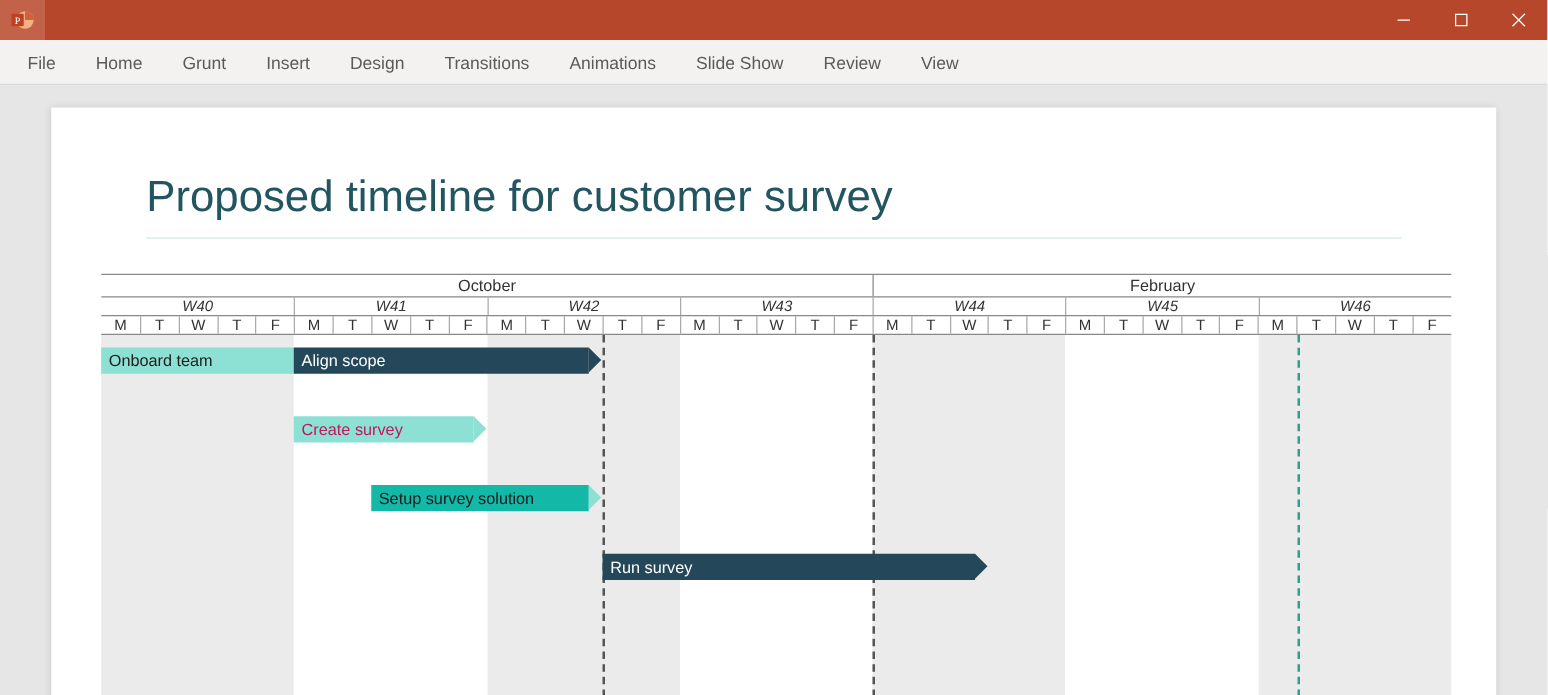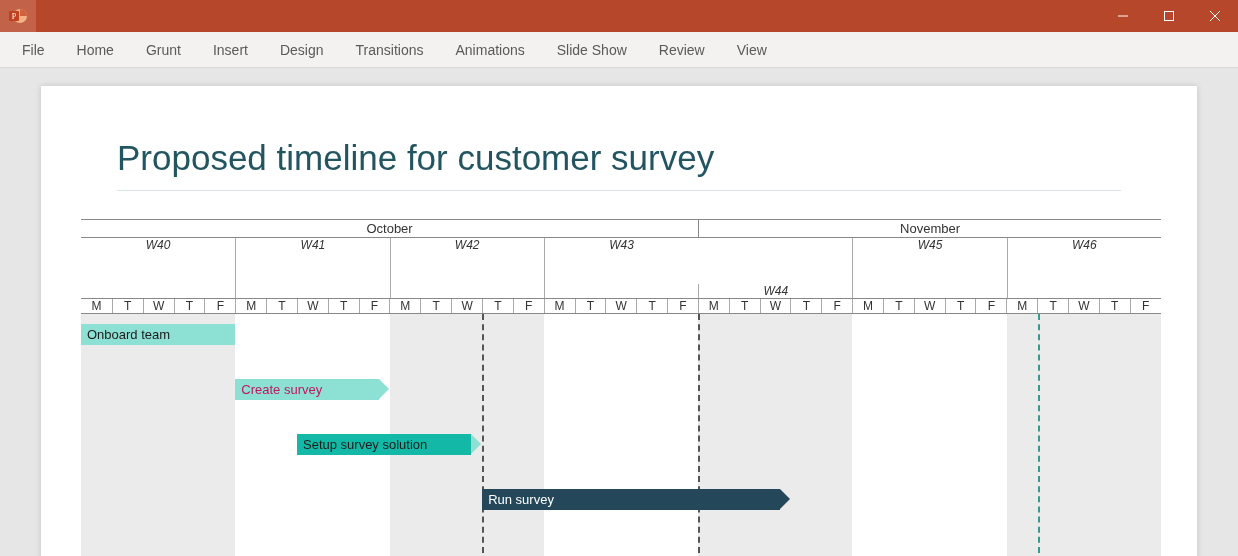--- a/index.html
+++ b/index.html
@@ -225,28 +225,28 @@
 </div>
 
 <div class="slide-area">
   <div class="slide">
     <div class="slide-title">Proposed timeline for customer survey</div>
 
     <div class="timeline-wrap">
       <div class="timeline-header">
         <div class="month-row" id="month-row">
             <div class="month-cell" style="width: 57.1429%;">October</div>
-            <div class="month-cell" style="width: 42.8571%;">November</div>
+            <div class="month-cell" style="width: 42.8571%;">February</div>
           </div>
         <div class="week-row" id="week-row">
             <div class="week-cell" style="width: 14.2857%;">W40</div>
             <div class="week-cell" style="width: 14.2857%;">W41</div>
             <div class="week-cell" style="width: 14.2857%;">W42</div>
             <div class="week-cell" style="width: 14.2857%;">W43</div>
-            <div class="week-cell" style="width: 14.2857%; margin-top: 46px;">W44</div>
+            <div class="week-cell" style="width: 14.2857%;">W44</div>
             <div class="week-cell" style="width: 14.2857%;">W45</div>
             <div class="week-cell" style="width: 14.2857%;">W46</div>
           </div>
         <div class="day-row" id="day-row">
             <div class="day-cell" style="width: 2.85714%;">M</div>
             <div class="day-cell" style="width: 2.85714%;">T</div>
             <div class="day-cell" style="width: 2.85714%;">W</div>
             <div class="day-cell" style="width: 2.85714%;">T</div>
             <div class="day-cell" style="width: 2.85714%;">F</div>
             <div class="day-cell" style="width: 2.85714%;">M</div>
@@ -283,19 +283,20 @@
       </div>
       <div class="gantt-body" id="gantt-body">
           <div class="bg-col" style="left: 0%; width: 14.2857%; background: rgb(236, 235, 235);"></div>
           <div class="bg-col" style="left: 28.5714%; width: 14.2857%; background: rgb(236, 235, 235);"></div>
           <div class="bg-col" style="left: 57.1429%; width: 14.2857%; background: rgb(236, 235, 235);"></div>
           <div class="bg-col" style="left: 85.7143%; width: 14.2857%; background: rgb(236, 235, 235);"></div>
           <div class="vline" style="left: 37.1429%; border-color: rgb(85, 85, 85);"></div>
           <div class="vline" style="left: 57.1429%; border-color: rgb(85, 85, 85);"></div>
           <div class="vline" style="left: 88.5714%; border-color: rgb(46, 158, 143);"></div>
           <div class="task" style="--bar: #8de0d4; background: rgb(141, 224, 212); color: rgb(28, 28, 28); left: 0%; width: 14.2857%; top: 10px;">Onboard team</div>
+          <div class="task arrow" style="--bar: #24485a; background: rgb(36, 72, 90); color: rgb(255, 255, 255); left: 14.2857%; width: 21.8571%; top: 10px;">Align scope</div>
           <div class="task arrow" style="--bar: #8de0d4; background: rgb(141, 224, 212); color: #be185d; left: 14.2857%; width: 13.2857%; top: 65px;">Create survey</div>
           <div class="task arrow" style="--bar: #8de0d4; background: #14b8a6; color: rgb(28, 28, 28); left: 20%; width: 16.1429%; top: 120px;">Setup survey solution</div>
           <div class="task arrow" style="--bar: #24485a; background: rgb(36, 72, 90); color: rgb(255, 255, 255); left: 37.1429%; width: 27.5714%; top: 175px;">Run survey</div>
         </div>
     </div>
   </div>
 </div>
 
 </body></html>

